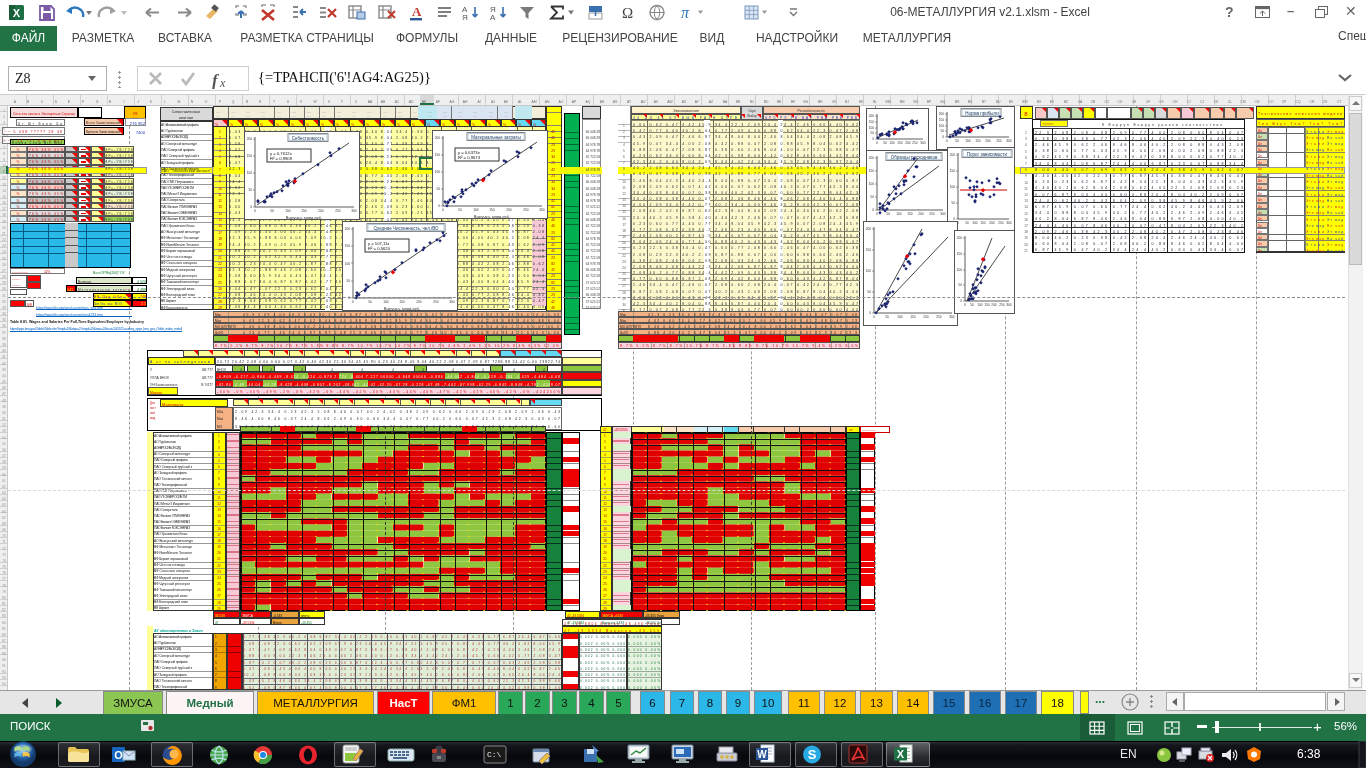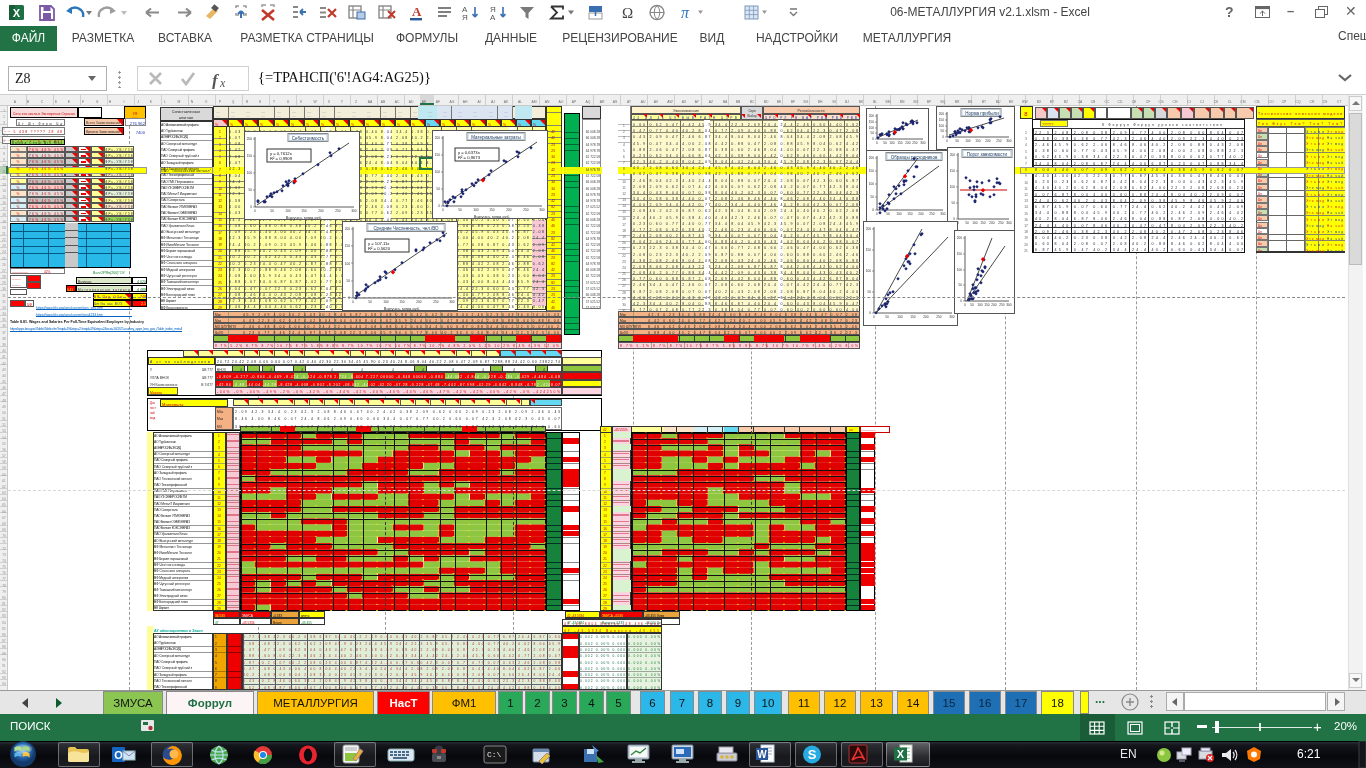--- a/index.html
+++ b/index.html
@@ -2447,21 +2447,21 @@
 
 <div class="abs" style="left:385px;top:426px;width:1px;height:185px;border-left:1px dashed #3a3a2a"></div>
 <div class="abs" style="left:513px;top:426px;width:1px;height:185px;border-left:1px dashed #3a3a2a"></div>
 <div class="abs" style="left:751px;top:426px;width:1px;height:185px;border-left:1px dashed #3a3a2a"></div>
 <div class="abs" style="left:0;top:690px;width:1366px;height:24px;background:#e6e6e6;border-top:1px solid #9a9a9a"></div>
 <svg class="abs" style="left:20px;top:697px" width="50" height="12">
     <path d="M8 1 L2 6 L8 11 Z" fill="#444"></path>
     <path d="M36 1 L42 6 L36 11 Z" fill="#0a5c2f"></path>
   </svg>
 <div class="abs" style="left:103px;top:691px;width:60px;height:23px;background:#8cc652;color:#111;font-size:11.5px;font-weight:normal;text-align:center;line-height:22px;border:1px solid #8a8a8a;border-bottom:none;overflow:hidden">ЗМУСА</div>
-<div class="abs" style="left:166px;top:691px;width:88px;height:23px;background:#fdf5f5;color:#1e7145;font-size:11.5px;font-weight:bold;text-align:center;line-height:22px;border:1px solid #8a8a8a;border-bottom:none;overflow:hidden">Форрул</div>
+<div class="abs" style="left:166px;top:691px;width:88px;height:23px;background:#fdf5f5;color:#1e7145;font-size:11.5px;font-weight:bold;text-align:center;line-height:22px;border:1px solid #8a8a8a;border-bottom:none;overflow:hidden">Медный</div>
 <div class="abs" style="left:257px;top:691px;width:117px;height:23px;background:#ffc000;color:#111;font-size:11.5px;font-weight:normal;text-align:center;line-height:22px;border:1px solid #8a8a8a;border-bottom:none;overflow:hidden">МЕТАЛЛУРГИЯ</div>
 <div class="abs" style="left:377px;top:691px;width:53px;height:23px;background:#ff0000;color:#fff;font-size:11.5px;font-weight:bold;text-align:center;line-height:22px;border:1px solid #8a8a8a;border-bottom:none;overflow:hidden">НасТ</div>
 <div class="abs" style="left:432px;top:691px;width:64px;height:23px;background:#ffc000;color:#111;font-size:11.5px;font-weight:normal;text-align:center;line-height:22px;border:1px solid #8a8a8a;border-bottom:none;overflow:hidden">ФМ1</div>
 <div class="abs" style="left:498px;top:691px;width:25px;height:23px;background:#28a858;color:#111;font-size:11.5px;font-weight:normal;text-align:center;line-height:22px;border:1px solid #8a8a8a;border-bottom:none;overflow:hidden">1</div>
 <div class="abs" style="left:525px;top:691px;width:25px;height:23px;background:#28a858;color:#111;font-size:11.5px;font-weight:normal;text-align:center;line-height:22px;border:1px solid #8a8a8a;border-bottom:none;overflow:hidden">2</div>
 <div class="abs" style="left:552px;top:691px;width:25px;height:23px;background:#28a858;color:#111;font-size:11.5px;font-weight:normal;text-align:center;line-height:22px;border:1px solid #8a8a8a;border-bottom:none;overflow:hidden">3</div>
 <div class="abs" style="left:579px;top:691px;width:25px;height:23px;background:#28a858;color:#111;font-size:11.5px;font-weight:normal;text-align:center;line-height:22px;border:1px solid #8a8a8a;border-bottom:none;overflow:hidden">4</div>
 <div class="abs" style="left:606px;top:691px;width:25px;height:23px;background:#28a858;color:#111;font-size:11.5px;font-weight:normal;text-align:center;line-height:22px;border:1px solid #8a8a8a;border-bottom:none;overflow:hidden">5</div>
 <div class="abs" style="left:640px;top:691px;width:25px;height:23px;background:#2bb7e8;color:#111;font-size:11.5px;font-weight:normal;text-align:center;line-height:22px;border:1px solid #8a8a8a;border-bottom:none;overflow:hidden">6</div>
 <div class="abs" style="left:670px;top:691px;width:24px;height:23px;background:#2bb7e8;color:#111;font-size:11.5px;font-weight:normal;text-align:center;line-height:22px;border:1px solid #8a8a8a;border-bottom:none;overflow:hidden">7</div>
@@ -2512,21 +2512,21 @@
 <svg class="abs" style="left:1164px;top:721px" width="17" height="14">
     <rect x="1" y="1" width="14" height="12" fill="none" stroke="#fff" stroke-width="1.2"></rect>
     <path d="M8 1 v5 m0 2 v5" stroke="#fff" stroke-width="1.4"></path>
     <path d="M1 7 h5 m3 0 h6" stroke="#fff" stroke-width="1.1"></path>
   </svg>
 <div class="abs" style="left:1197px;top:725px;width:10px;height:3px;background:#fff"></div>
 <div class="abs" style="left:1212px;top:726.5px;width:100px;height:1.5px;background:#fff;opacity:0.85"></div>
 <div class="abs" style="left:1259px;top:723px;width:1.5px;height:8px;background:#fff;opacity:0.85"></div>
 <div class="abs" style="left:1215px;top:721px;width:4px;height:12px;background:#fff"></div>
 <div class="abs" style="left:1313px;top:721px;width:11px;height:11px;color:#fff;font-size:15px;line-height:11px">+</div>
-<div class="abs" style="left:1334px;top:720px;color:#fff;font-size:11.5px">20%</div>
+<div class="abs" style="left:1334px;top:720px;color:#fff;font-size:11.5px">56%</div>
 <div class="abs" style="left:0;top:741px;width:1366px;height:27px;background:linear-gradient(180deg,#2a2d36 0,#14161c 12%,#07080c 55%,#101218 100%);border-top:1px solid #000"></div>
 <svg class="abs" style="left:3px;top:740px" width="40" height="28" viewBox="0 0 40 28">
 <defs>
       <radialGradient id="orb" cx="0.5" cy="0.35">
         <stop offset="0" stop-color="#7ec0ef"></stop>
         <stop offset="0.55" stop-color="#2b6db5"></stop>
         <stop offset="1" stop-color="#123a6b"></stop>
       </radialGradient>
     </defs>
 <circle cx="20" cy="14" r="13" fill="#16365f"></circle>
@@ -2681,12 +2681,12 @@
       <path d="M0 5 h4 l5 -4 v12 l-5 -4 h-4 z" fill="#e8e8ee"></path>
       <path d="M11 4 a5 5 0 0 1 0 6 M13 2 a8 8 0 0 1 0 10" stroke="#e8e8ee" stroke-width="1.3" fill="none"></path>
     </g>
 <g transform="translate(1246,6)">
       <path d="M8 0 L15 4 L14 12 L8 15 L2 12 L1 4 Z" fill="#ff7800"></path>
       <circle cx="8" cy="7.5" r="3" fill="#fff"></circle>
     </g>
 <rect x="1359" y="0" width="7" height="27" fill="#15161c" stroke="#3a3c46" stroke-width="1"></rect>
 </svg>
 <div class="abs" style="left:1120px;top:747px;color:#e8e8e8;font-size:12px">EN</div>
-<div class="abs" style="left:1297px;top:747px;color:#fff;font-size:12px">6:21</div>
+<div class="abs" style="left:1297px;top:747px;color:#fff;font-size:12px">6:38</div>
 </body></html>

